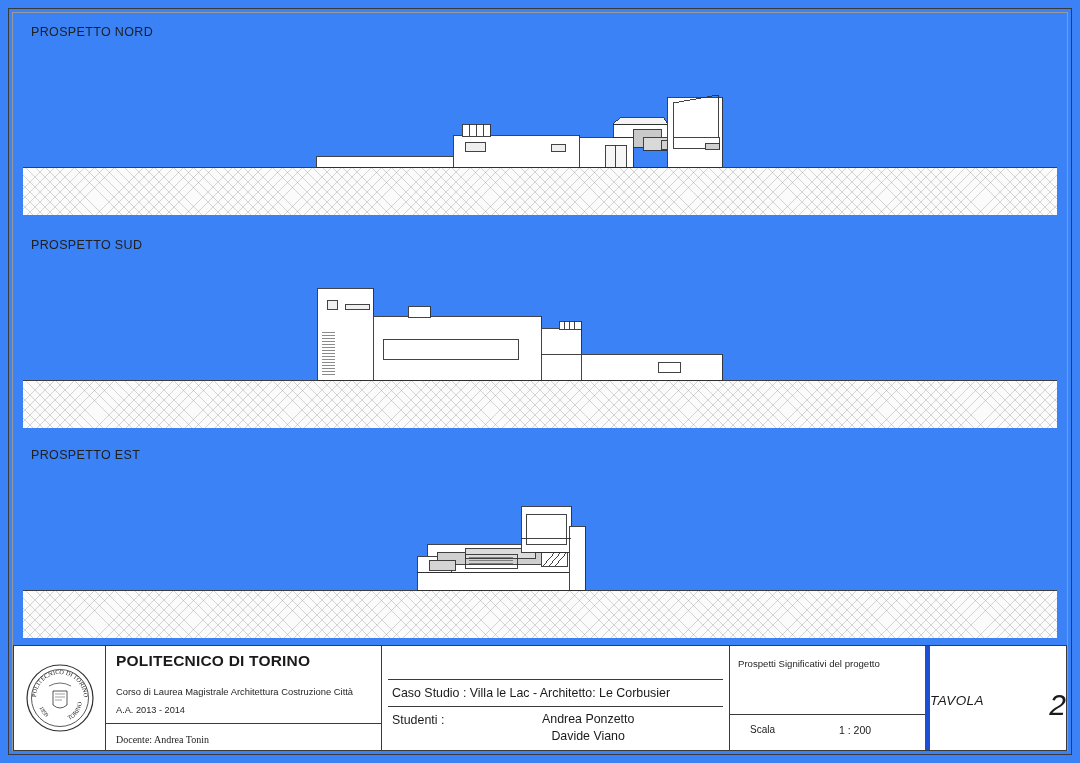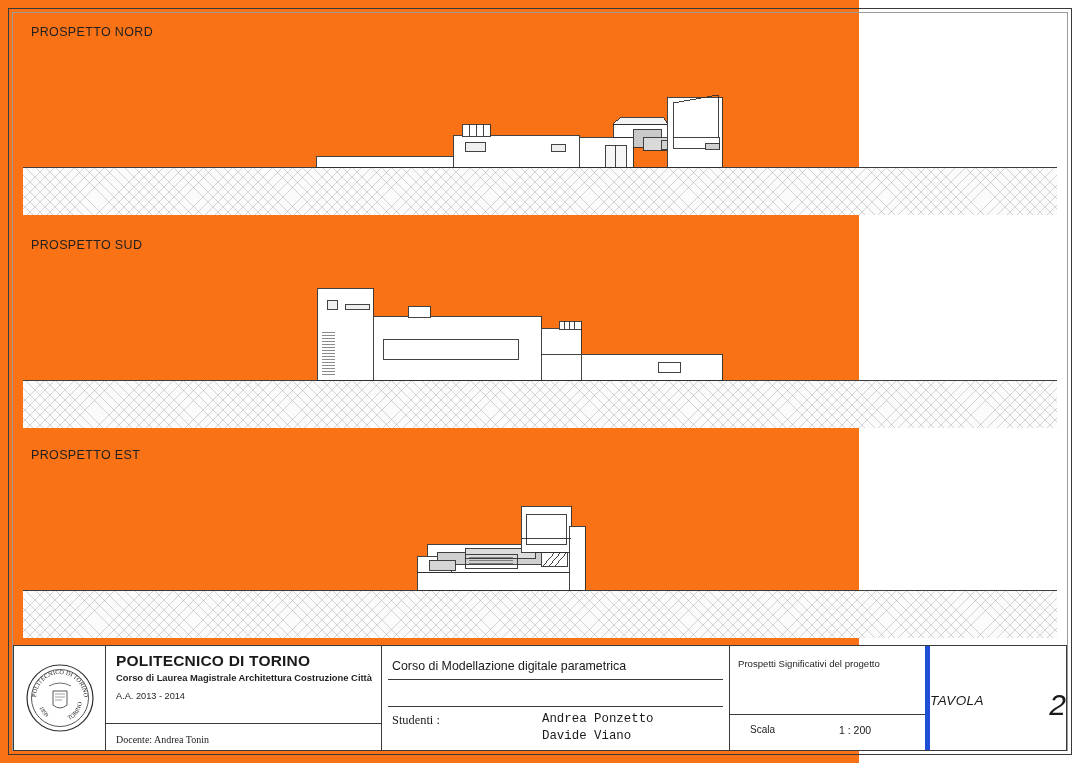--- a/index.html
+++ b/index.html
@@ -10,23 +10,23 @@
   body {
     width: 1080px;
     height: 763px;
     font-family: "Liberation Sans", sans-serif;
     color: #1a1a1a;
     overflow: hidden;
   }
 
   #sheet {
     position: relative;
-    width: 859px;
+    width: 1080px;
     height: 763px;
-    background: #f97316;
+    background: #3b82f6;
     box-sizing: border-box;
   }
 
   
   .frame-outer {
     position: absolute;
     left: 8px;
     top: 8px;
     width: 1064px;
     height: 747px;
@@ -123,23 +123,22 @@
   }
   .uni-name {
     font-size: 15.5px;
     font-weight: bold;
     letter-spacing: 0.2px;
     line-height: 1.15;
   }
   .uni-sub {
     font-size: 9.4px;
     line-height: 1.18;
-    margin-top: 2px;
+    margin-top: 16px;
     color: #1f1f1f;
-    font-weight: bold;
   }
   .uni-aa {
     font-size: 9.2px;
     margin-top: 8px;
     color: #1f1f1f;
   }
   .uni-doc-sep {
     position: absolute;
     left: 0;
     right: 0;
@@ -161,37 +160,36 @@
   }
   .course-row {
     position: absolute;
     left: 0; right: 0;
     padding-left: 10px;
     font-size: 12.4px;
     box-sizing: border-box;
   }
   .course-row.r1 { top: 13px; }
   .course-row.r2 { top: 40px; }
-  .course-row.r3 { top: 67px; font-family: Liberation Serif, serif; }
+  .course-row.r3 { top: 67px; }
   .course-sep {
     position: absolute;
     left: 6px;
     right: 6px;
     border-top: 1px solid #3a3a3a;
   }
   .course-sep.s1 { top: 33px; }
   .course-sep.s2 { top: 60px; }
   .students-names {
     position: absolute;
     left: 160px;
     top: 65px;
     font-size: 12.4px;
     line-height: 1.35;
-    text-align: left;
-    font-family: Liberation Mono, monospace;
+    text-align: center;
   }
 
   .tb-notes {
     width: 200px;
     border-right: 5px solid #1d4ed8;
     position: relative;
   }
   .notes-title {
     position: absolute;
     left: 8px;
@@ -422,22 +420,22 @@
 
     <div class="tb-cell tb-uni">
       <div class="uni-name">POLITECNICO DI TORINO</div>
       <div class="uni-sub">Corso di Laurea Magistrale Architettura Costruzione Città</div>
       <div class="uni-aa">A.A. 2013 - 2014</div>
       <div class="uni-doc-sep"></div>
       <div class="uni-doc">Docente: Andrea Tonin</div>
     </div>
 
     <div class="tb-cell tb-course">
-      <div class="course-row r1">Corso di Modellazione digitale parametrica</div>
       <div class="course-sep s1"></div>
+      <div class="course-row r2">Caso Studio : Villa le Lac - Architetto: Le Corbusier</div>
       <div class="course-sep s2"></div>
       <div class="course-row r3">Studenti :</div>
       <div class="students-names">
         <div>Andrea Ponzetto</div>
         <div>Davide Viano</div>
       </div>
     </div>
 
     <div class="tb-cell tb-notes">
       <div class="notes-title">Prospetti Significativi del progetto</div>

